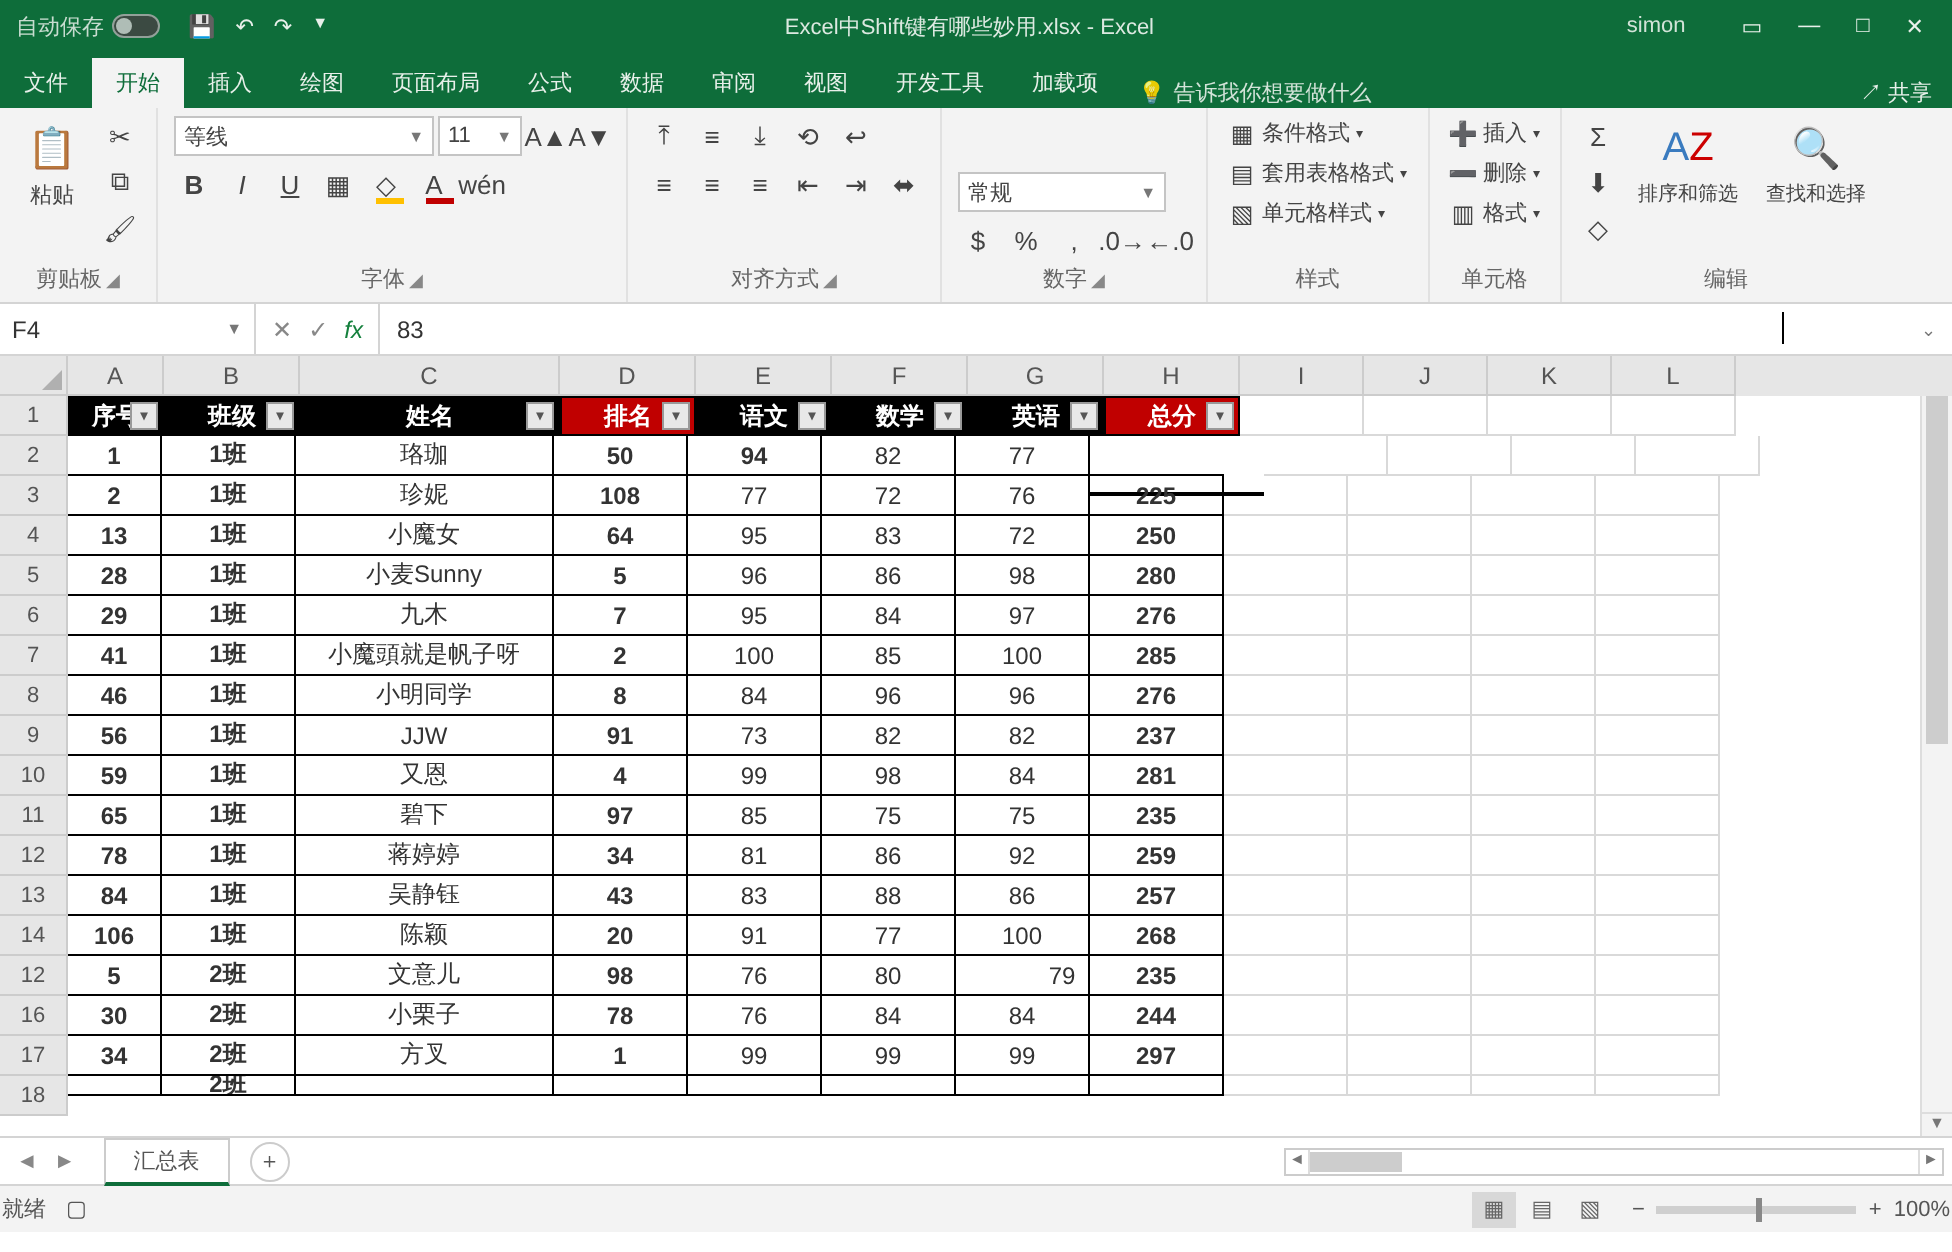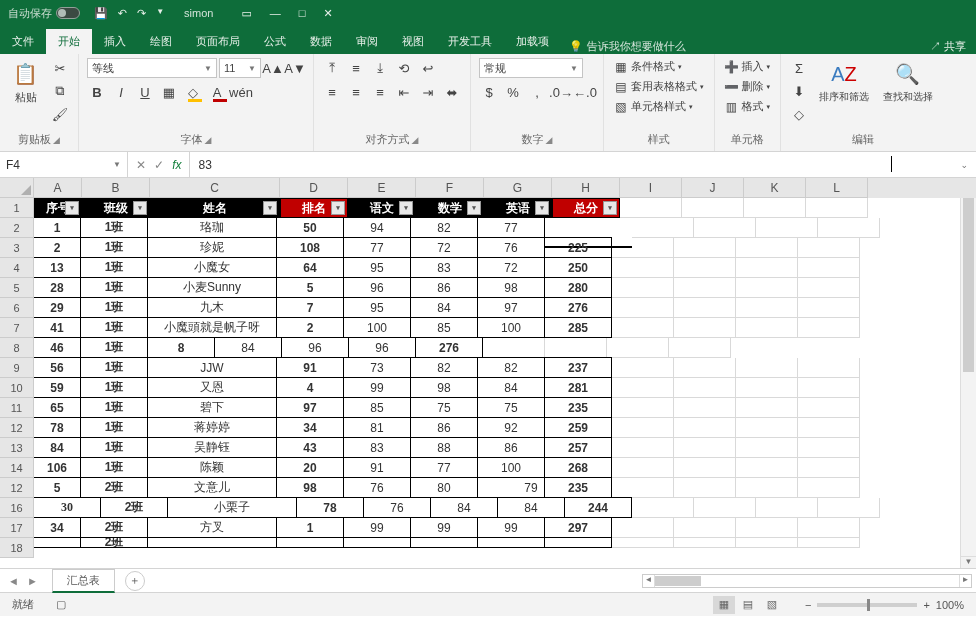--- a/index.html
+++ b/index.html
@@ -67,21 +67,21 @@
 .sheettabs { height:24px; background:#fff; border-top:1px solid #d4d4d4; display:flex; align-items:center; font-size:11px; color:#555; }
 .sheettabs .nav { padding:0 8px; display:flex; gap:8px; color:#888; }
 .sheettabs .stab { padding:3px 14px; border:1px solid #ccc; border-bottom:2px solid #0e6d3a; background:#fff; margin-left:6px; }
 .sheettabs .addsheet { width:20px; height:20px; border:1px solid #ccc; border-radius:50%; display:flex; align-items:center; justify-content:center; margin-left:10px; cursor:pointer; }
 .sheettabs .hscroll { margin-left:auto; width:330px; height:14px; border:1px solid #ccc; position:relative; margin-right:4px; }
 .sheettabs .hscroll .thumb { position:absolute; left:12px; top:1px; height:10px; width:46px; background:#cdcdcd; }
 .sheettabs .hscroll .arr { position:absolute; top:0; width:12px; height:12px; text-align:center; font-size:8px; color:#777; }
 .sheettabs .hscroll .arr.l { left:0; border-right:1px solid #ddd; }
 .sheettabs .hscroll .arr.r { right:0; border-left:1px solid #ddd; }
 
-.status { height:24px; background:#f3f3f3; border-top:1px solid #d4d4d4; display:flex; align-items:center; font-size:11px; color:#555; padding:0 12px; gap:22px; }
+.status { height:24px; background:#f3f3f3; border-top:1px solid #d4d4d4; display:flex; align-items:center; font-size:11px; color:#555; padding:0 1px; gap:10px; }
 .status .views { margin-left:auto; display:flex; gap:2px; }
 .status .vb { width:22px; height:18px; border:1px solid transparent; display:flex; align-items:center; justify-content:center; font-size:11px; color:#666; }
 .status .vb.active { background:#d8d8d8; }
 .status .zoom { display:flex; align-items:center; gap:6px; }
 .status .slider { width:100px; height:4px; background:#cfcfcf; position:relative; }
 .status .slider .t { position:absolute; top:-4px; width:3px; height:12px; background:#888; left:50%; }
 
 .vscroll { position:absolute; top:0; right:0; width:16px; bottom:0; border-left:1px solid #ddd; background:#f3f3f3; }
 .vscroll .thumb { position:absolute; top:14px; left:2px; right:2px; height:180px; background:#cdcdcd; }
 .vscroll .arr { position:absolute; left:0; right:0; height:12px; text-align:center; font-size:8px; color:#777; }
@@ -95,20 +95,21 @@
   <div class="autosave">
     <span>自动保存</span>
     <span class="toggle"></span>
   </div>
   <div class="qat">
     <span>💾</span>
     <span>↶</span>
     <span>↷</span>
     <span style="font-size:8px;">▼</span>
   </div>
+  <div class="title">Excel中Shift键有哪些妙用.xlsx - Excel</div>
   <div class="user">simon</div>
   <div class="winctl">
     <span>▭</span>
     <span>—</span>
     <span>□</span>
     <span>✕</span>
   </div>
 </div>
 
 <div class="tabs">
@@ -201,21 +202,21 @@
         <span class="rb">≡</span>
         <span class="rb">⇤</span>
         <span class="rb">⇥</span>
         <span class="rb">⬌</span>
       </div>
     </div>
     <div class="glabel"><span>对齐方式</span><span class="dlg">◢</span></div>
   </div>
 
   <div class="group" style="min-width:110px;">
-    <div class="gctrls" style="flex-direction:column; gap:4px;">
+    <div class="gctrls" style="flex-direction:column; gap:4px;justify-content:flex-end;">
       <div class="sel" style="width:104px;">
           <span>常规</span>
           <span class="dd">▼</span>
         </div>
       <div class="btnrow">
         <span class="rb">$</span>
         <span class="rb">%</span>
         <span class="rb">,</span>
         <span class="rb">.0→</span>
         <span class="rb">←.0</span>
@@ -359,21 +360,21 @@
         <div class="cell plaincell" style="width: 62px;"></div>
         <div class="cell plaincell" style="width: 62px;"></div>
         <div class="cell plaincell" style="width: 62px;"></div>
         <div class="cell plaincell" style="width: 62px;"></div>
       </div>
       <div class="row">
         <div class="cell datacell bold" style="width: 48px;">1</div>
         <div class="cell datacell bold" style="width: 68px;">1班</div>
         <div class="cell datacell" style="width: 130px;">珞珈</div>
         <div class="cell datacell bold" style="width: 68px;">50</div>
-        <div class="cell datacell" style="width: 68px;">94</div>
+        <div class="cell datacell" style="width: 68px; font-weight: bold;">94</div>
         <div class="cell datacell" style="width: 68px;">82</div>
         <div class="cell datacell" style="width: 68px;">77</div>
         <div class="cell datacell bold" style="width: 88px; margin-top: 28px;">253</div>
         <div class="cell plaincell" style="width: 62px;"></div>
         <div class="cell plaincell" style="width: 62px;"></div>
         <div class="cell plaincell" style="width: 62px;"></div>
         <div class="cell plaincell" style="width: 62px;"></div>
       </div>
       <div class="row">
         <div class="cell datacell bold" style="width: 48px;">2</div>
@@ -441,20 +442,21 @@
         <div class="cell datacell" style="width: 68px;">100</div>
         <div class="cell datacell bold" style="width: 68px;">285</div>
         <div class="cell plaincell" style="width: 62px;"></div>
         <div class="cell plaincell" style="width: 62px;"></div>
         <div class="cell plaincell" style="width: 62px;"></div>
         <div class="cell plaincell" style="width: 62px;"></div>
       </div>
       <div class="row">
         <div class="cell datacell bold" style="width: 48px;">46</div>
         <div class="cell datacell bold" style="width: 68px;">1班</div>
+        <div class="cell datacell" style="width: 130px;">小明同学</div>
         <div class="cell datacell bold" style="width: 68px;">8</div>
         <div class="cell datacell" style="width: 68px;">84</div>
         <div class="cell datacell" style="width: 68px;">96</div>
         <div class="cell datacell" style="width: 68px;">96</div>
         <div class="cell datacell bold" style="width: 68px;">276</div>
         <div class="cell plaincell" style="width: 62px;"></div>
         <div class="cell plaincell" style="width: 62px;"></div>
         <div class="cell plaincell" style="width: 62px;"></div>
         <div class="cell plaincell" style="width: 62px;"></div>
       </div>
@@ -550,21 +552,21 @@
         <div class="cell datacell" style="width: 68px;">76</div>
         <div class="cell datacell" style="width: 68px;">80</div>
         <div class="cell datacell" style="width: 68px; padding-left: 40px;">79</div>
         <div class="cell datacell bold" style="width: 68px;">235</div>
         <div class="cell plaincell" style="width: 62px;"></div>
         <div class="cell plaincell" style="width: 62px;"></div>
         <div class="cell plaincell" style="width: 62px;"></div>
         <div class="cell plaincell" style="width: 62px;"></div>
       </div>
       <div class="row">
-        <div class="cell datacell bold" style="width: 68px; font-family: Liberation Serif, serif;">30</div>
+        <div class="cell datacell bold" style="width: 48px;">30</div>
         <div class="cell datacell bold" style="width: 68px;">2班</div>
         <div class="cell datacell" style="width: 130px;">小栗子</div>
         <div class="cell datacell bold" style="width: 68px;">78</div>
         <div class="cell datacell" style="width: 68px;">76</div>
         <div class="cell datacell" style="width: 68px;">84</div>
         <div class="cell datacell" style="width: 68px;">84</div>
         <div class="cell datacell bold" style="width: 68px;">244</div>
         <div class="cell plaincell" style="width: 62px;"></div>
         <div class="cell plaincell" style="width: 62px;"></div>
         <div class="cell plaincell" style="width: 62px;"></div>

